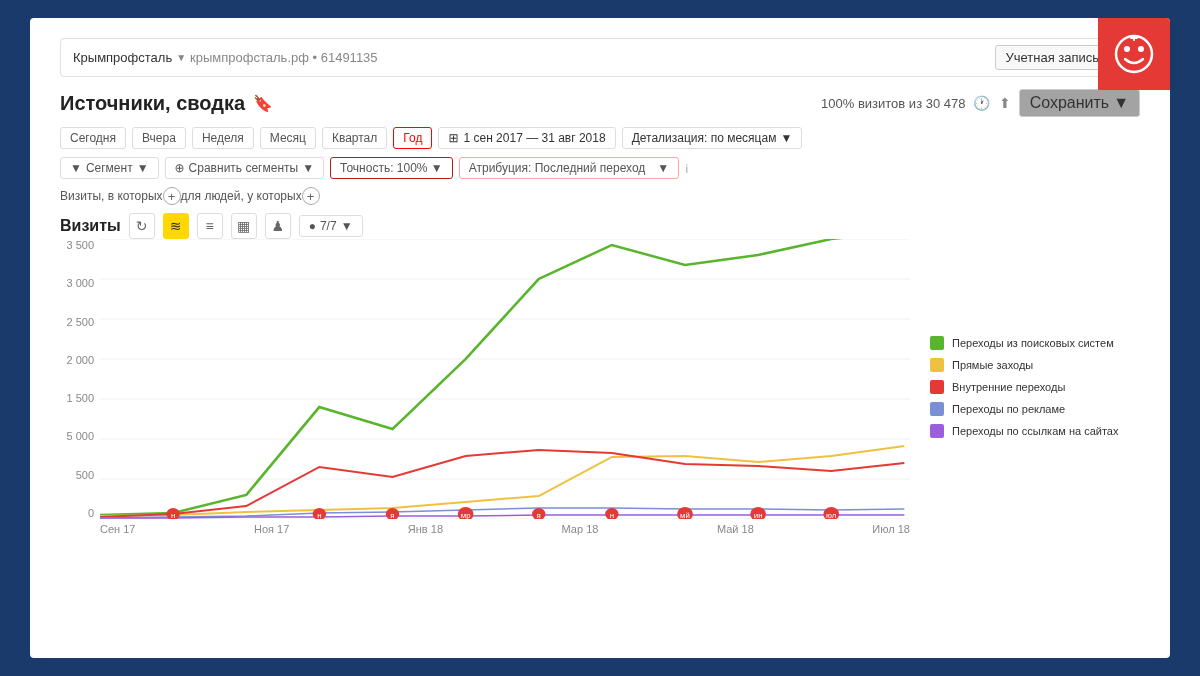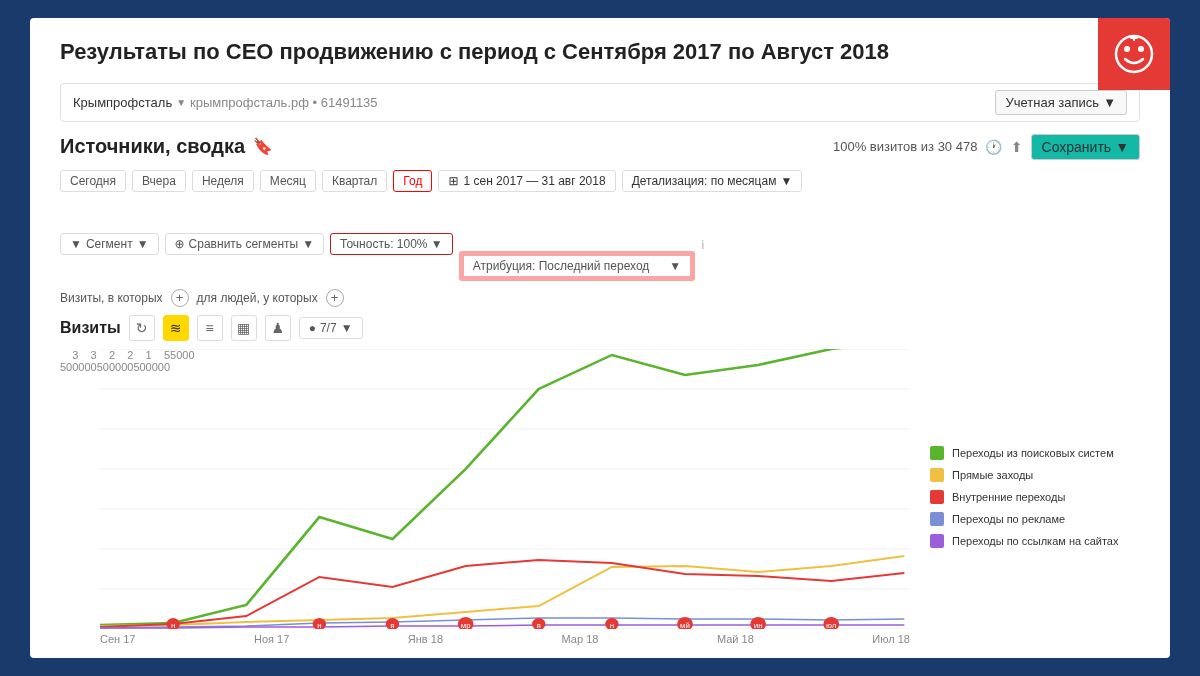--- a/index.html
+++ b/index.html
@@ -111,33 +111,33 @@
       font-size: 13px;
       color: #555;
       display: flex;
       align-items: center;
       gap: 8px;
     }
     .save-btn {
       display: flex;
       align-items: center;
       gap: 4px;
-      font-size: 14px;
+      font-size: 16px;
       color: #333;
       border: 1px solid #ccc;
       border-radius: 3px;
       padding: 4px 10px;
       cursor: pointer;
-      background: #14b8a6;
+      background: #a3a3a3;
     }
     .toolbar {
       display: flex;
       align-items: center;
       gap: 6px;
-      margin-bottom: 16px;
+      margin-bottom: 8px;
       flex-wrap: wrap;
     }
     .tab-btn {
       font-size: 12px;
       color: #555;
       border: 1px solid #ddd;
       border-radius: 3px;
       padding: 3px 9px;
       cursor: pointer;
       background: #fff;
@@ -193,55 +193,53 @@
       color: #555;
       border: 1px solid #b91c1c;
       border-radius: 3px;
       padding: 3px 9px;
       cursor: pointer;
       background: #fff;
     }
     .attr-btn {
       font-size: 12px;
       color: #555;
-      border: 5px solid #fca5a5;
+      border: 1px solid #fca5a5;
       border-radius: 3px;
       padding: 3px 9px;
       cursor: pointer;
       background: #fff;
       display: flex;
       align-items: center;
-      gap: 20px;
-      margin-top: 43px;
+      gap: 12px;
     }
     .filter-bar {
       display: flex;
       align-items: center;
-      gap: 8px;
       margin-bottom: 8px;
       font-size: 12px;
       color: #555;
     }
     .add-circle {
       width: 18px;
       height: 18px;
       border-radius: 50%;
       border: 1px solid #aaa;
       display: flex;
       align-items: center;
       justify-content: center;
       cursor: pointer;
       font-size: 13px;
       color: #666;
     }
     .chart-controls {
       display: flex;
       align-items: center;
       gap: 8px;
-      margin-bottom: 8px;
+      margin-bottom: 0;
     }
     .chart-title {
       font-size: 16px;
       font-weight: bold;
       color: #222;
     }
     .chart-icon-btn {
       width: 26px;
       height: 26px;
       border: 1px solid #ddd;
@@ -310,21 +308,21 @@
       font-size: 11px;
       color: #888;
       padding: 4px 0 0 40px;
     }
     .y-axis-labels {
       position: absolute;
       left: 0;
       top: 0;
       height: 280px;
       display: flex;
-      flex-direction: row;
+      flex-direction: column;
       justify-content: space-between;
       font-size: 11px;
       color: #888;
       width: 38px;
       text-align: right;
       padding-right: 4px;
     }
     .divider-grid {
       stroke: #efefef;
       stroke-width: 1;
@@ -353,21 +351,20 @@
     <svg viewBox="0 0 44 44" xmlns="http://www.w3.org/2000/svg">
       <circle cx="22" cy="22" r="18" fill="none" stroke="white" stroke-width="2.5"></circle>
       <circle cx="15" cy="17" r="3" fill="white"></circle>
       <circle cx="29" cy="17" r="3" fill="white"></circle>
       <path d="M13 27 Q22 35 31 27" fill="none" stroke="white" stroke-width="2.5" stroke-linecap="round"></path>
       <line x1="22" y1="4" x2="22" y2="8" stroke="white" stroke-width="2" stroke-linecap="round"></line>
       <line x1="19" y1="6" x2="25" y2="6" stroke="white" stroke-width="2" stroke-linecap="round"></line>
     </svg>
   </div>
 
-  <h1 class="page-title">Результаты по СЕО продвижению с период с Сентября 2017 по Август 2018</h1>
 
   <div class="top-bar">
     <div class="top-bar-left">
       <div class="site-selector">
         <span>Крымпрофсталь</span>
         <span class="caret">▼</span>
       </div>
       <span class="site-info">крымпрофсталь.рф • 61491135</span>
     </div>
     <button class="account-btn">

